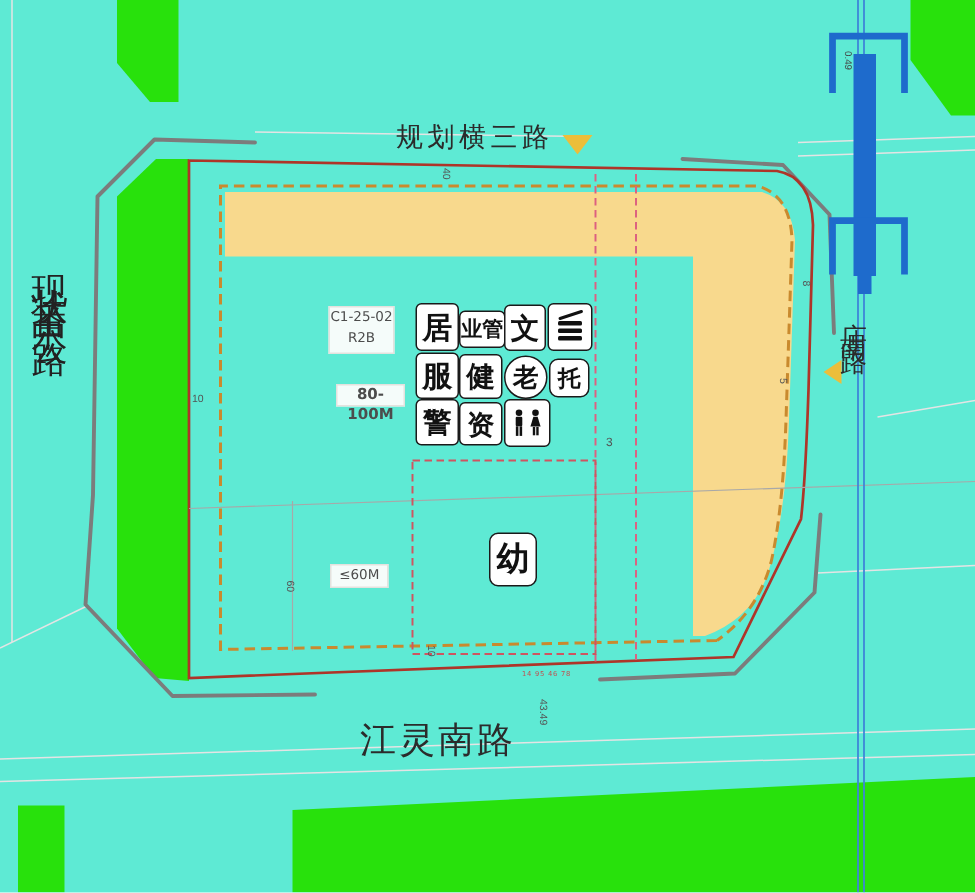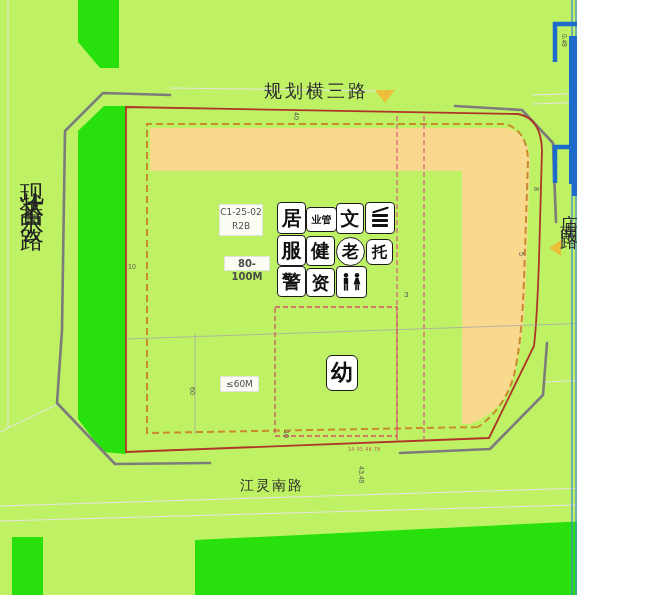--- a/index.html
+++ b/index.html
@@ -1,22 +1,22 @@
 <!DOCTYPE html>
 <html><head>
 <meta charset="utf-8">
 <style>
   html,body{margin:0;padding:0;background:#fff;}
-  #map{position:relative;width:577px;height:595px;background:#bef264;overflow:hidden;
+  #map{position:relative;width:650px;height:595px;background:#5eead4;overflow:hidden;
        font-family:"Liberation Serif",serif;}
   #shapes{position:absolute;left:0;top:0;}
   .lbl{position:absolute;color:#2b2b2b;}
   .road-top{left:264px;top:79px;font-size:18px;letter-spacing:3px;}
   .road-left{left:16px;top:164px;font-size:24px;writing-mode:vertical-rl;text-orientation:upright;letter-spacing:9px;color:#222;}
-  .road-bottom{left:240px;top:477px;font-size:14px;letter-spacing:2px;}
+  .road-bottom{left:240px;top:477px;font-size:24px;letter-spacing:2px;}
   .road-right{left:557px;top:200px;font-size:18px;writing-mode:vertical-rl;text-orientation:upright;letter-spacing:9px;}
   .chip{position:absolute;background:rgba(253,253,252,.95);border:1px solid #e4e2de;
         color:#4c4c4c;font-family:"DejaVu Sans",sans-serif;text-align:center;}
   .chip-parcel{left:219px;top:204px;width:42px;height:30px;font-size:9px;line-height:14px;}
   .chip-h1{left:224px;top:256px;width:44px;height:13px;font-size:10px;line-height:13px;font-weight:bold;}
   .chip-h2{left:220px;top:376px;width:37px;height:14px;font-size:9px;line-height:14px;}
   .dim{position:absolute;font-family:Liberation Sans, sans-serif;font-size:7px;color:#555;}
   .dim.v{writing-mode:vertical-rl;}
   .fbox{position:absolute;background:#fff;border:1.6px solid #1a1a1a;border-radius:4px;
         display:flex;align-items:center;justify-content:center;color:#111;font-weight:bold;
@@ -98,21 +98,21 @@
   <div class="lbl road-right">庙南路</div>
 
   <div class="chip chip-parcel">
     <div>C1-25-02</div>
     <div>R2B</div>
   </div>
   <div class="chip chip-h1">80-100M</div>
   <div class="chip chip-h2">≤60M</div>
 
   <div class="fbox" style="left:277px;top:202px;width:27px;height:30px;font-size:20px;">居</div>
-  <div class="fbox" style="left:306px;top:207px;width:29px;height:23px;font-size:10px;">业管</div>
+  <div class="fbox" style="left:306px;top:207px;width:29px;height:23px;font-size:14px;">业管</div>
   <div class="fbox" style="left:336px;top:203px;width:26px;height:29px;font-size:19px;">文</div>
   <div class="fbox" style="left:365px;top:202px;width:28px;height:30px;">
     <div class="stackwrap">
       <div class="bar tilt"></div>
         <div class="bar"></div>
         <div class="bar"></div>
         <div class="bar"></div>
     </div>
   </div>
   <div class="fbox" style="left:277px;top:235px;width:27px;height:29px;font-size:20px;">服</div>

